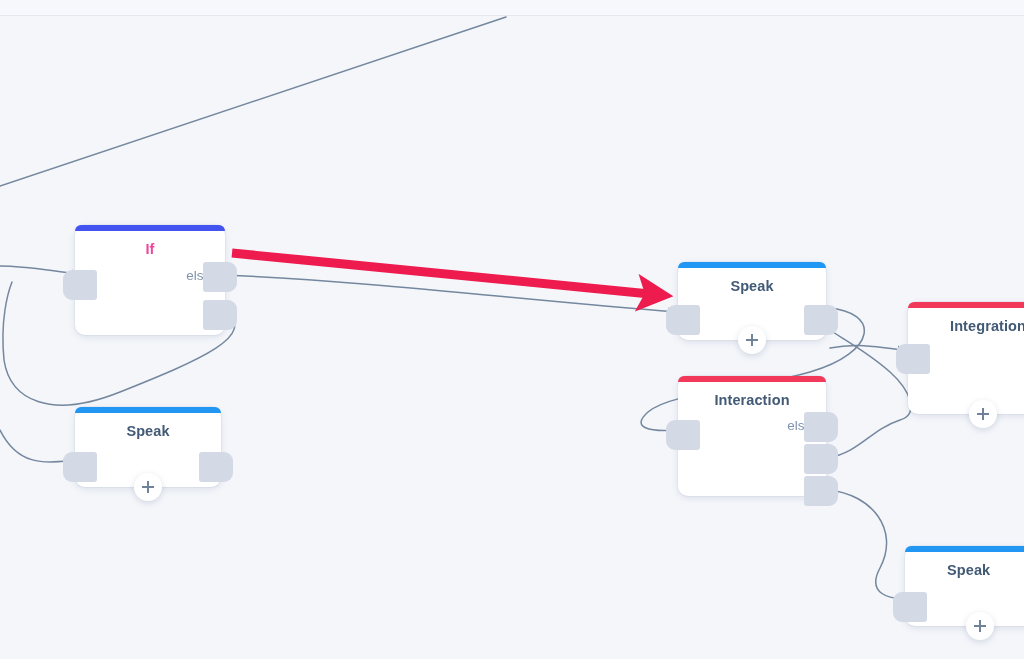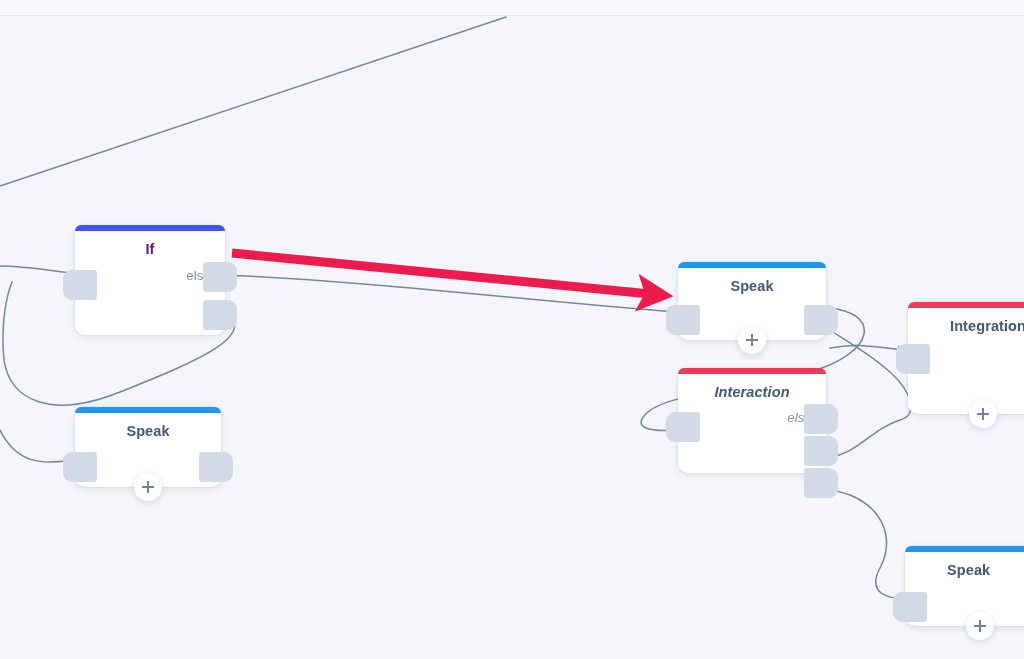--- a/index.html
+++ b/index.html
@@ -164,40 +164,40 @@
         <path d="M 828 308 C 880 312, 878 352, 810 372 C 740 392, 672 392, 648 412 C 630 428, 650 432, 676 430" id="e-speak2-out-loop" marker-end="url(#arrowhead)"></path>
         <path d="M 828 458 C 860 452, 870 430, 900 420 C 920 414, 910 390, 890 372 C 868 352, 838 336, 830 330" id="e-interaction-1-out"></path>
         <path d="M 830 348 C 860 342, 878 348, 906 350" id="e-into-integrations" marker-end="url(#arrowhead)"></path>
         <path d="M 828 490 C 872 494, 900 530, 880 568 C 866 594, 890 600, 908 598" id="e-interaction-2-out" marker-end="url(#arrowhead)"></path>
       </g>
   </svg>
 
   <div id="nodes-group">
       <div class="node" style="left: 75px; top: 225px; width: 150px; height: 110px;">
         <div class="node-bar" style="background: rgb(67, 83, 240);"></div>
-        <div class="node-title" style="color: #4c1d95;">If</div>
+        <div class="node-title" style="color: #ec4899;">If</div>
         <div class="port out" style="right: -12px; top: 37px; background: rgb(211, 218, 229);"></div>
         <div class="port-label" style="top: 43px; color: rgb(127, 147, 173);">else</div>
         <div class="port out" style="right: -12px; top: 75px; background: rgb(211, 218, 229);"></div>
         <div class="port-label" style="top: 81px; color: rgb(127, 147, 173);">1</div>
         <div class="port in" style="left: -12px; top: 45px; background: rgb(211, 218, 229);"></div>
       </div>
       <div class="node" style="left: 75px; top: 407px; width: 146px; height: 80px;">
         <div class="node-bar" style="background: rgb(33, 150, 243);"></div>
         <div class="node-title" style="color: rgb(66, 90, 118);">Speak</div>
         <div class="port out" style="right: -12px; top: 45px; background: rgb(211, 218, 229);"></div>
         <div class="port in" style="left: -12px; top: 45px; background: rgb(211, 218, 229);"></div>
       </div>
       <div class="node" style="left: 678px; top: 262px; width: 148px; height: 78px;">
         <div class="node-bar" style="background: rgb(33, 150, 243);"></div>
         <div class="node-title" style="color: rgb(66, 90, 118);">Speak</div>
         <div class="port out" style="right: -12px; top: 43px; background: rgb(211, 218, 229);"></div>
         <div class="port in" style="left: -12px; top: 43px; background: rgb(211, 218, 229);"></div>
       </div>
-      <div class="node" style="left: 678px; top: 368px; width: 148px; height: 105px; font-style: italic;">
+      <div class="node" style="left: 678px; top: 376px; width: 148px; height: 120px;">
         <div class="node-bar" style="background: rgb(242, 57, 90);"></div>
         <div class="node-title" style="color: rgb(66, 90, 118);">Interaction</div>
         <div class="port out" style="right: -12px; top: 36px; background: rgb(211, 218, 229);"></div>
         <div class="port-label" style="top: 42px; color: rgb(127, 147, 173);">else</div>
         <div class="port out" style="right: -12px; top: 68px; background: rgb(211, 218, 229);"></div>
         <div class="port-label" style="top: 74px; color: rgb(127, 147, 173);">1</div>
         <div class="port out" style="right: -12px; top: 100px; background: rgb(211, 218, 229);"></div>
         <div class="port-label" style="top: 106px; color: rgb(127, 147, 173);">2</div>
         <div class="port in" style="left: -12px; top: 44px; background: rgb(211, 218, 229);"></div>
       </div>

